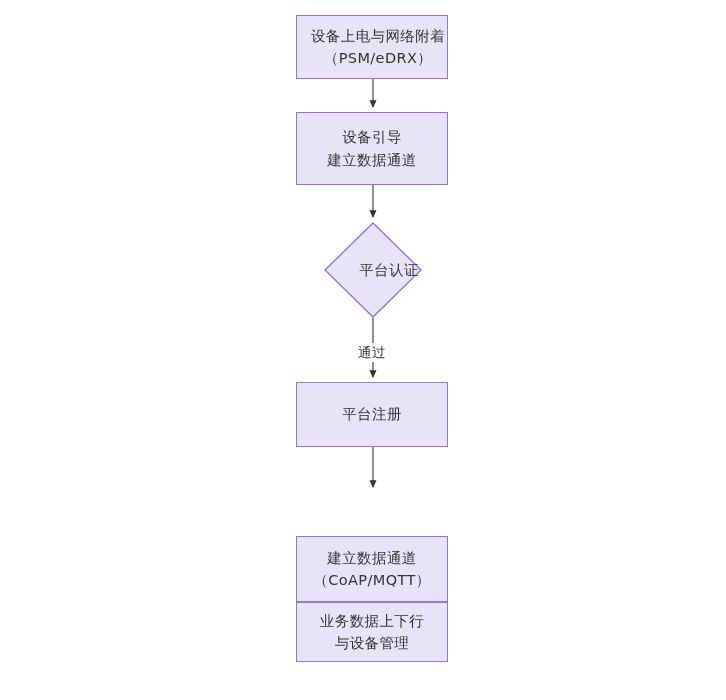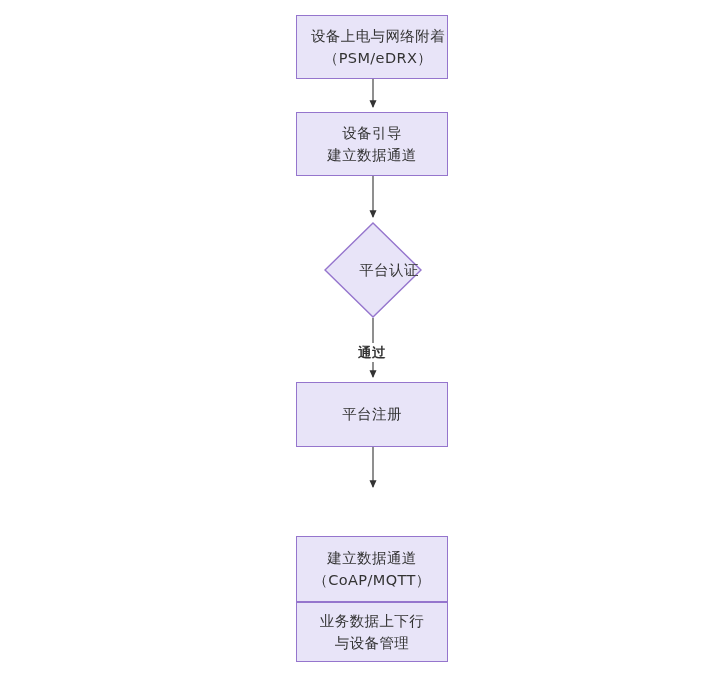--- a/index.html
+++ b/index.html
@@ -99,33 +99,33 @@
     <line x1="373" y1="447" x2="373" y2="487" stroke="#333333" stroke-width="1.1" marker-end="url(#arrowhead)"></line>
 
     <line x1="373" y1="558" x2="373" y2="597" stroke="#333333" stroke-width="1.1" marker-end="url(#arrowhead)"></line>
   </svg>
 
   <div class="node" style="left:296px; top:15px; width:152px; height:64px;padding-left:12px;">
     <span class="line-1">设备上电与网络附着</span>
     <span class="line-2">（PSM/eDRX）</span>
   </div>
 
-  <div class="node" style="left:296px; top:112px; width:152px; height:64px;">
+  <div class="node" style="left:296px; top:112px; width:152px; height:73px;">
     <span class="line-1">设备引导</span>
     <span class="line-2">建立数据通道</span>
   </div>
 
   <div class="diamond-wrap" style="left:324px; top:222px; width:98px; height:96px;">
     <svg class="diamond-shape" viewBox="0 0 98 96" xmlns="http://www.w3.org/2000/svg">
       <polygon points="49,1 97,48 49,95 1,48" fill="#e8e4f8" stroke="#9575cd" stroke-width="1.4"></polygon>
     </svg>
     <div class="diamond-label">平台认证</div>
   </div>
 
-  <div class="edge-label" style="left:356px; top:343px;font-weight:bold;">通过</div>
+  <div class="edge-label" style="left:356px; top:343px;">通过</div>
 
   <div class="node" style="left:296px; top:382px; width:152px; height:65px;gap:17px;">
     <span class="line-1">平台注册</span>
   </div>
 
   <div class="node" style="left:296px; top:492px; width:152px; height:66px;margin-top:44px;">
     <span class="line-1">建立数据通道</span>
     <span class="line-2">（CoAP/MQTT）</span>
   </div>
 

